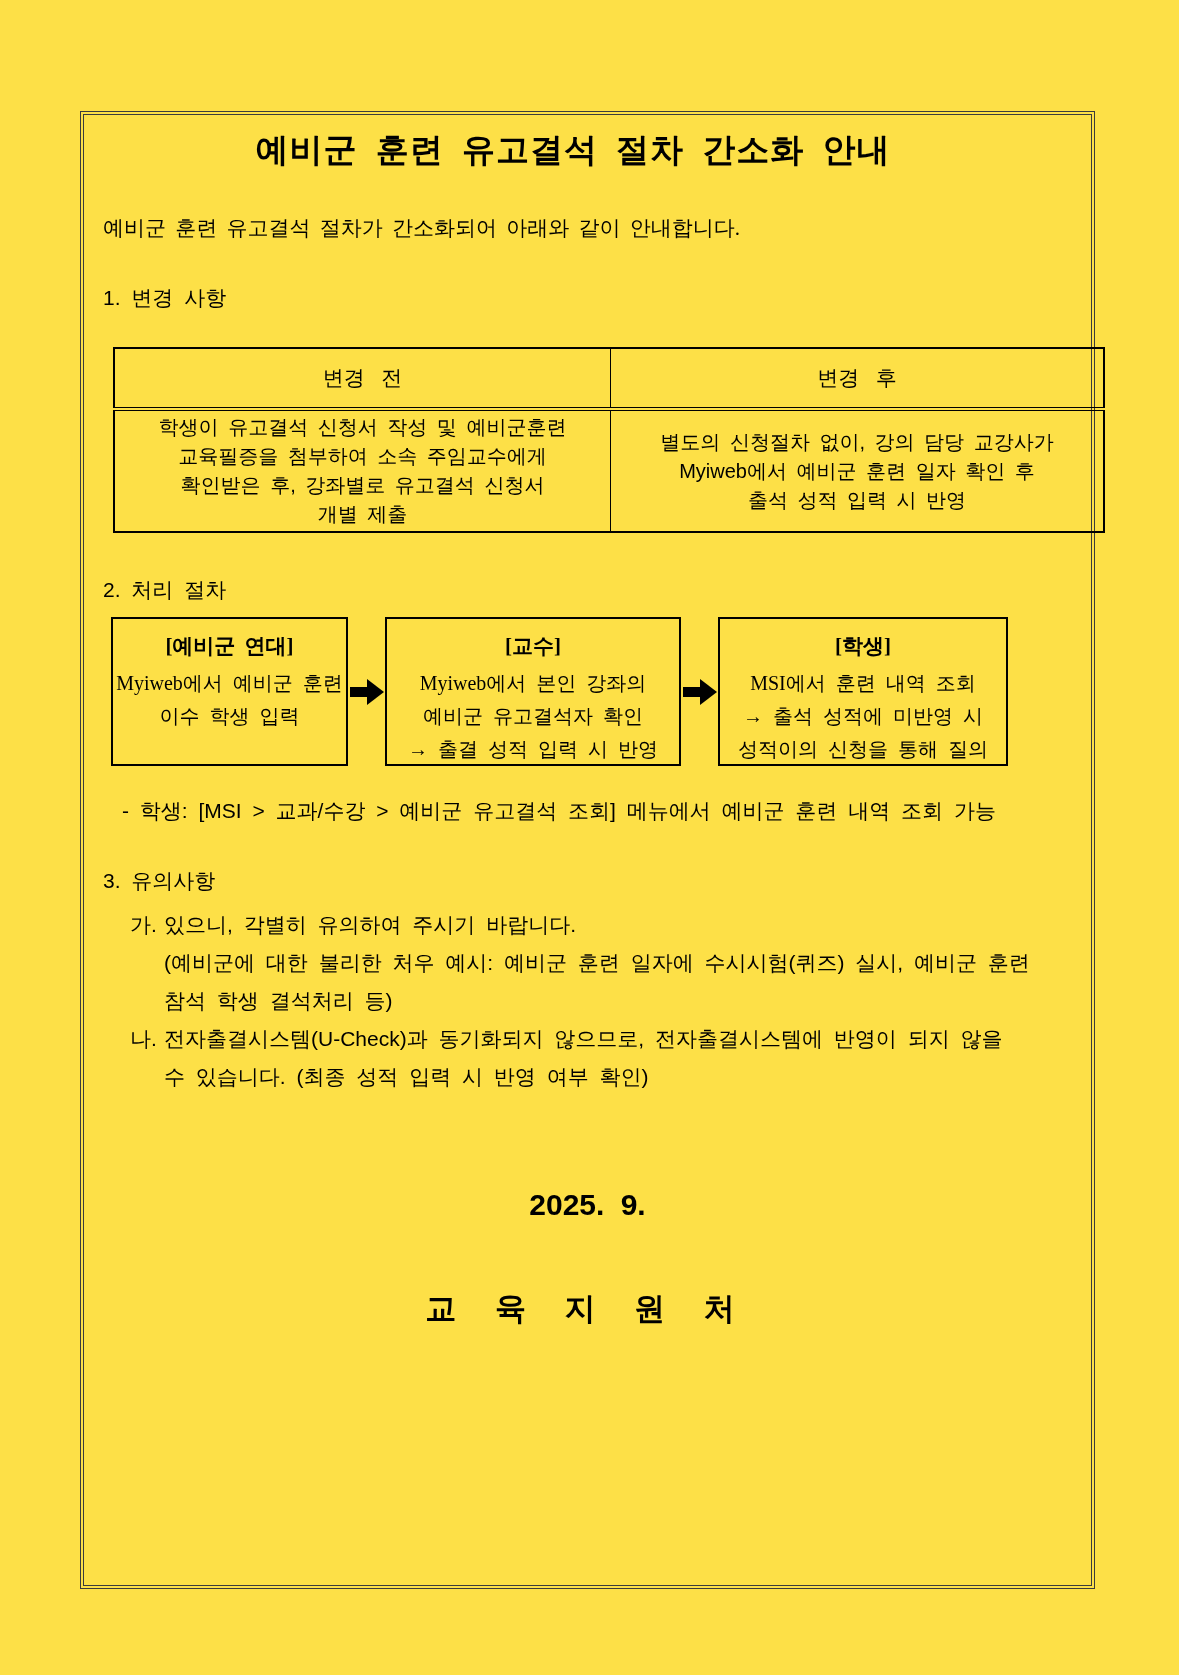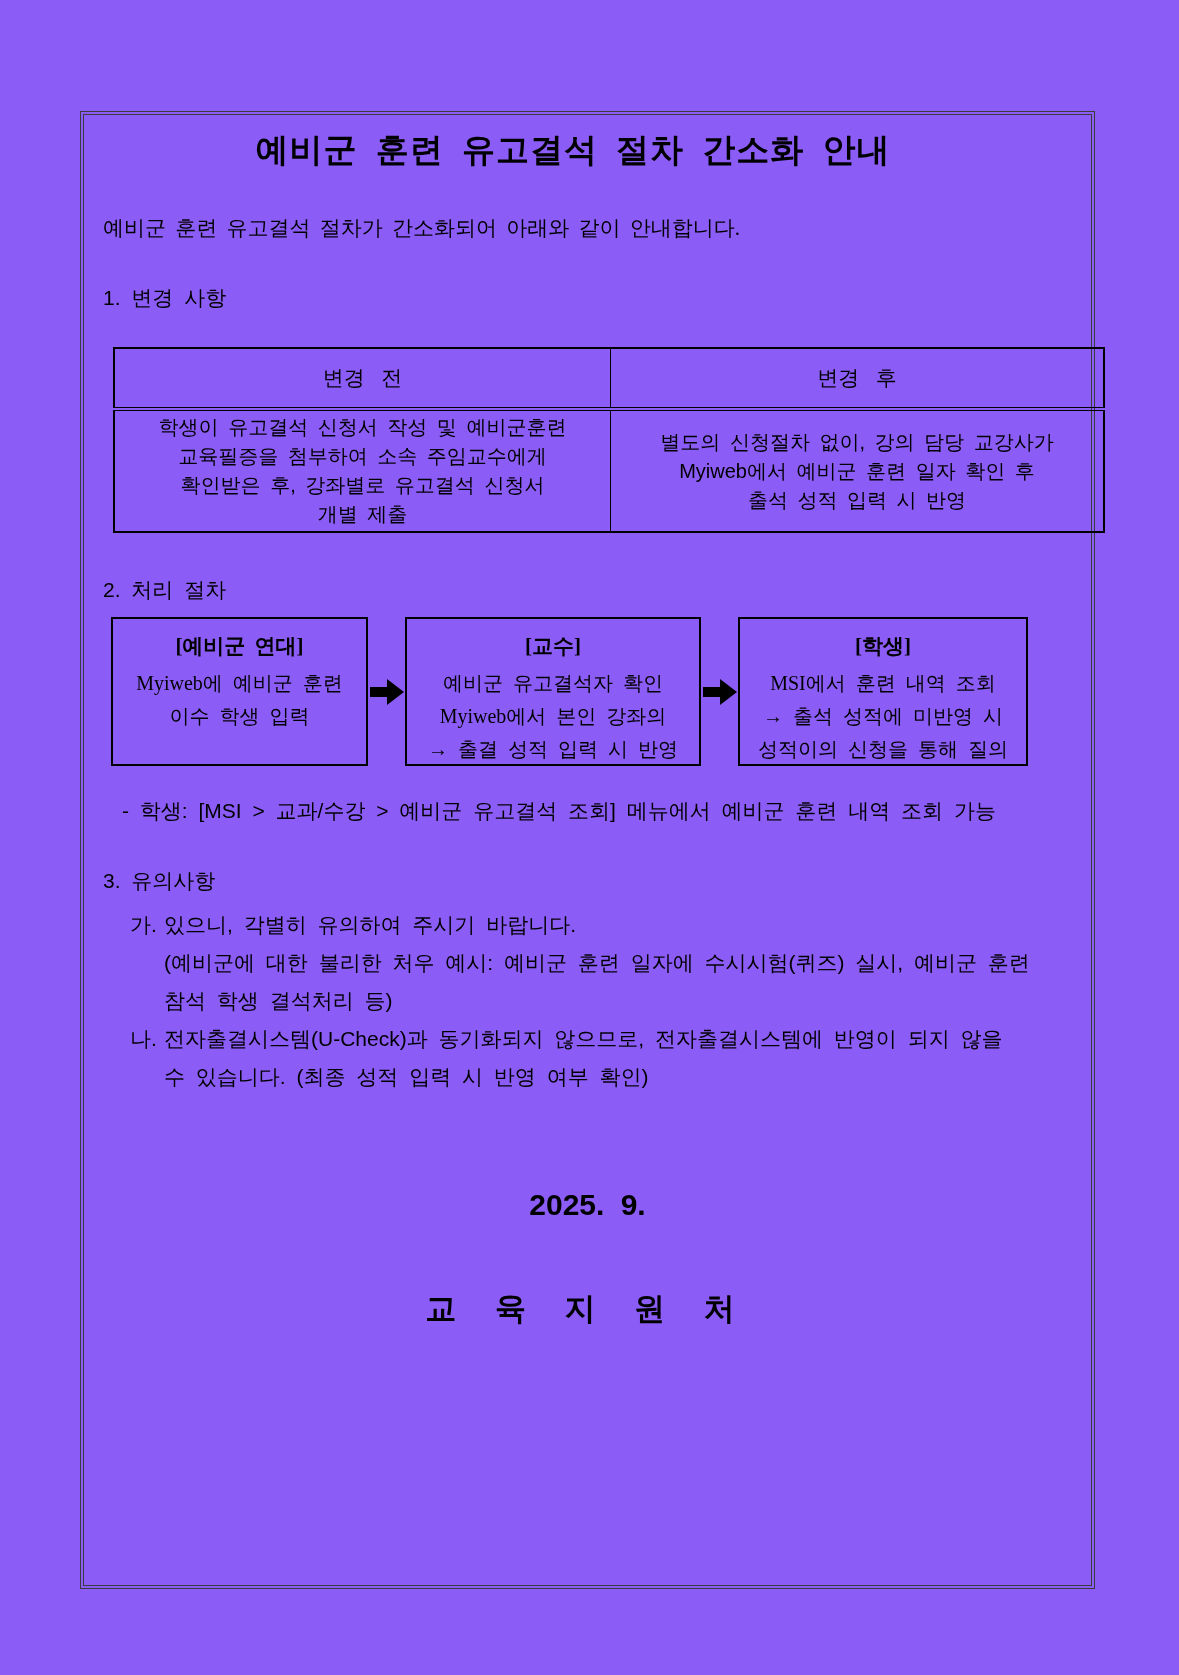--- a/index.html
+++ b/index.html
@@ -1,19 +1,19 @@
 <!DOCTYPE html>
 <html><head>
 <meta charset="utf-8">
 <style>
   html,body{margin:0;padding:0;background:#ffffff;}
   .page{
     position:relative;
     width:1179px;height:1675px;
-    background:#8b5cf6;
+    background:#fde047;
     font-family:"Liberation Sans", sans-serif;
     color:#000;
     overflow:hidden;
   }
   .frame{
     position:absolute;
     left:80px;top:111px;
     width:1015px;height:1478px;
     border:4px double #3c3c3c;
     box-sizing:border-box;
@@ -97,21 +97,21 @@
     font-size:21px;
     word-spacing:4px;
     line-height:26px;
   }
   .flow-box .flow-lines{
     margin-top:8px;
     font-size:20px;
     word-spacing:5px;
     line-height:33px;
   }
-  .fb1{width:257px;}
+  .fb1{width:237px;}
   .fb2{width:296px;}
   .fb3{width:290px;}
   .flow-arrow{
     flex:none;
     width:37px;
     display:flex;
     justify-content:center;
     align-items:center;
   }
   .note-line{
@@ -192,37 +192,37 @@
         </tbody>
       </table>
 
       <div class="sec-heading">2. 처리 절차</div>
 
       <div class="flow-row">
 
         <div class="flow-box fb1">
           <div class="role">[예비군 연대]</div>
           <div class="flow-lines">
-            <div>Myiweb에 예비군 훈련</div>
+            <div>Myiweb에서 예비군 훈련</div>
             <div>이수 학생 입력</div>
           </div>
         </div>
 
         <div class="flow-arrow">
           <svg class="arrow-svg" width="34" height="28" viewBox="0 0 34 28" xmlns="http://www.w3.org/2000/svg">
             <rect x="0" y="9" width="17" height="10" fill="#000"></rect>
             <polygon points="17,1 34,14 17,27" fill="#000"></polygon>
           </svg>
         </div>
 
         <div class="flow-box fb2">
           <div class="role">[교수]</div>
           <div class="flow-lines">
+            <div>Myiweb에서 본인 강좌의</div>
             <div>예비군 유고결석자 확인</div>
-            <div>Myiweb에서 본인 강좌의</div>
             <div>→ 출결 성적 입력 시 반영</div>
           </div>
         </div>
 
         <div class="flow-arrow">
           <svg class="arrow-svg" width="34" height="28" viewBox="0 0 34 28" xmlns="http://www.w3.org/2000/svg">
             <rect x="0" y="9" width="17" height="10" fill="#000"></rect>
             <polygon points="17,1 34,14 17,27" fill="#000"></polygon>
           </svg>
         </div>

